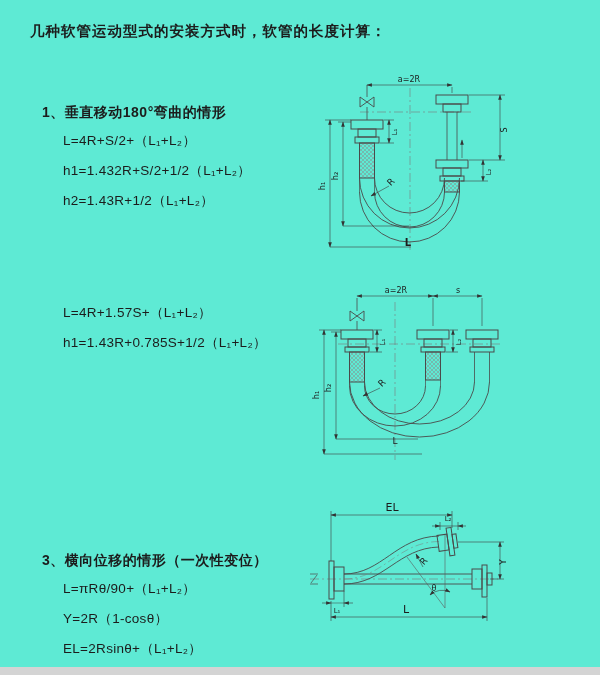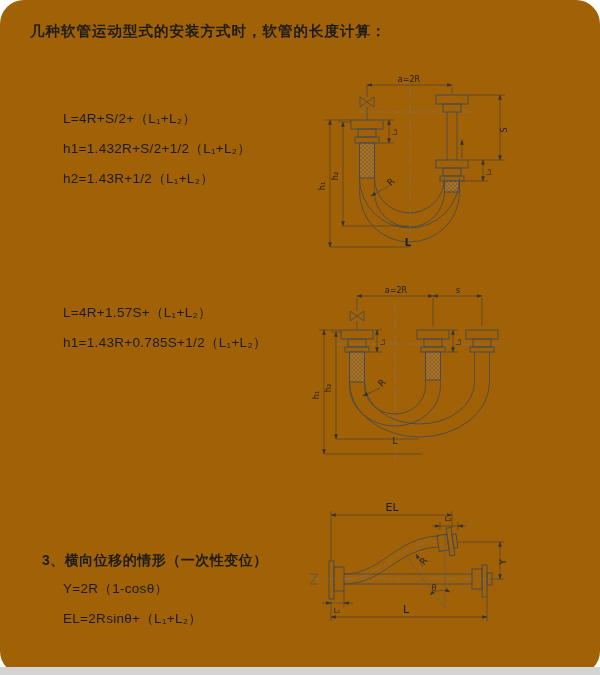--- a/index.html
+++ b/index.html
@@ -1,20 +1,20 @@
 <!DOCTYPE html>
 <html><head>
 <meta charset="utf-8">
 <style>
   html,body{margin:0;padding:0;}
   body{
     width:600px;height:675px;background:#ffffff;position:relative;overflow:hidden;
     font-family:"Liberation Sans","DejaVu Sans",sans-serif;color:#1c1c1c;
   }
-  .page{position:absolute;inset:0;background:#a16207;border-radius:24px;}
+  .page{position:absolute;inset:0;background:#5eead4;}
   .page-title{position:absolute;left:30px;top:22px;font-size:14.5px;font-weight:bold;letter-spacing:1px;}
   .section{position:absolute;left:42px;width:270px;}
   .sec1{top:104px;}
   .sec2{top:298px;}
   .sec3{top:552px;}
   .sec-heading{font-size:14px;font-weight:bold;letter-spacing:0.5px;margin-bottom:4px;}
   .formula{font-size:13.5px;padding-left:21px;line-height:30px;letter-spacing:0.3px;white-space:nowrap;}
   .diagram{position:absolute;}
   .diag1{left:305px;top:66px;}
   .diag2{left:308px;top:282px;}
@@ -23,20 +23,21 @@
   svg text{font-family:"DejaVu Sans","Liberation Sans",sans-serif;}
 </style>
 </head>
 <body>
 
 <div class="page">
 
   <div class="page-title">几种软管运动型式的安装方式时，软管的长度计算：</div>
 
   <div class="section sec1">
+    <div class="sec-heading">1、垂直移动180°弯曲的情形</div>
     <div class="formula">L=4R+S/2+（L₁+L₂）</div>
     <div class="formula">h1=1.432R+S/2+1/2（L₁+L₂）</div>
     <div class="formula">h2=1.43R+1/2（L₁+L₂）</div>
   </div>
 
   <svg class="diagram diag1" width="270" height="195" viewBox="0 0 270 195">
     <defs>
       <pattern id="hatch1" width="4" height="4" patternUnits="userSpaceOnUse">
         <path d="M0,4 L4,0 M0,0 L4,4" stroke="#8a8a8a" stroke-width="0.5"></path>
       </pattern>
@@ -174,20 +175,21 @@
       <text transform="rotate(-90 23 106)" x="23" y="106" text-anchor="middle">h₂</text>
       <text transform="rotate(-90 77 60)" x="77" y="60" text-anchor="middle" font-size="7">L₁</text>
       <text transform="rotate(-90 153 60)" x="153" y="60" text-anchor="middle" font-size="7">L₂</text>
       <text transform="rotate(-45 76 103)" x="76" y="103" text-anchor="middle" font-size="9">R</text>
       <text x="87" y="162" text-anchor="middle" font-size="9">L</text>
     </g>
   </svg>
 
   <div class="section sec3">
     <div class="sec-heading">3、横向位移的情形（一次性变位）</div>
+    <div class="formula">L=πRθ/90+（L₁+L₂）</div>
     <div class="formula">Y=2R（1-cosθ）</div>
     <div class="formula">EL=2Rsinθ+（L₁+L₂）</div>
   </div>
 
   <svg class="diagram diag3" width="290" height="160" viewBox="0 0 290 160">
     <defs>
       <marker id="arr3" viewBox="0 0 10 10" refX="9" refY="5" markerWidth="9" markerHeight="9" orient="auto-start-reverse">
         <path d="M0,1.6 L10,5 L0,8.4 z" fill="#333"></path>
       </marker>
     </defs>

